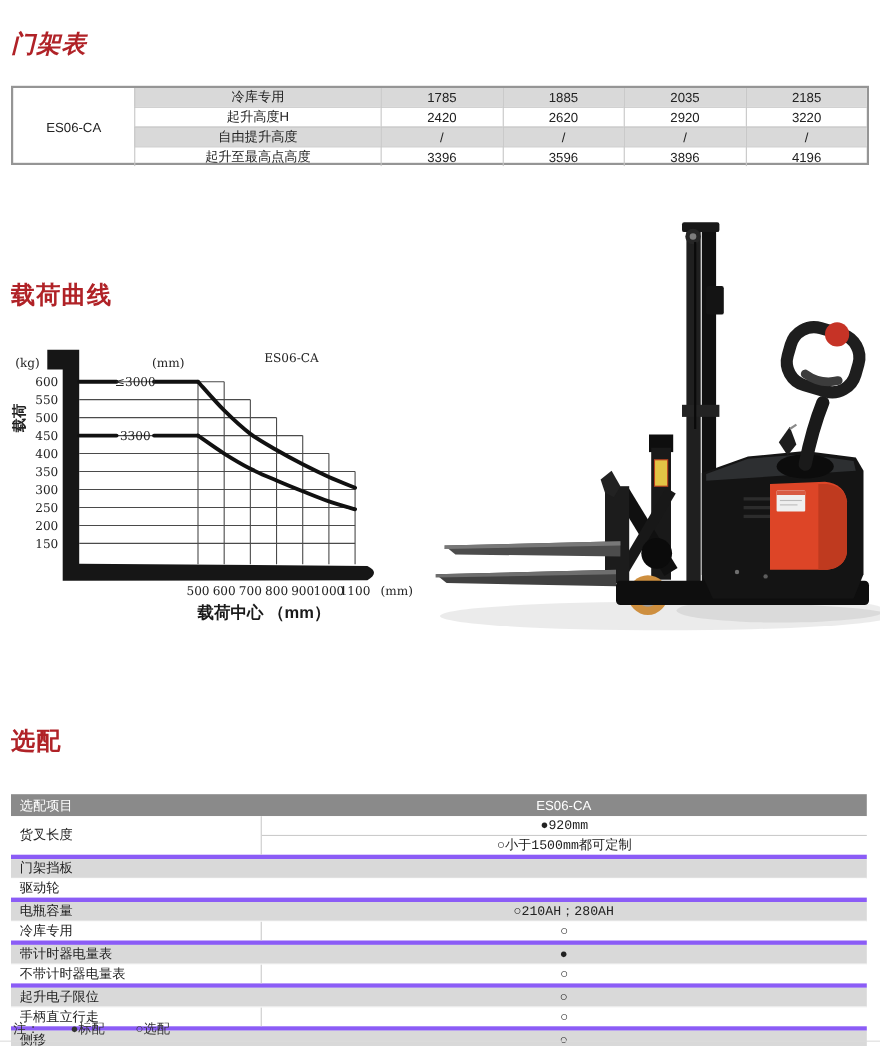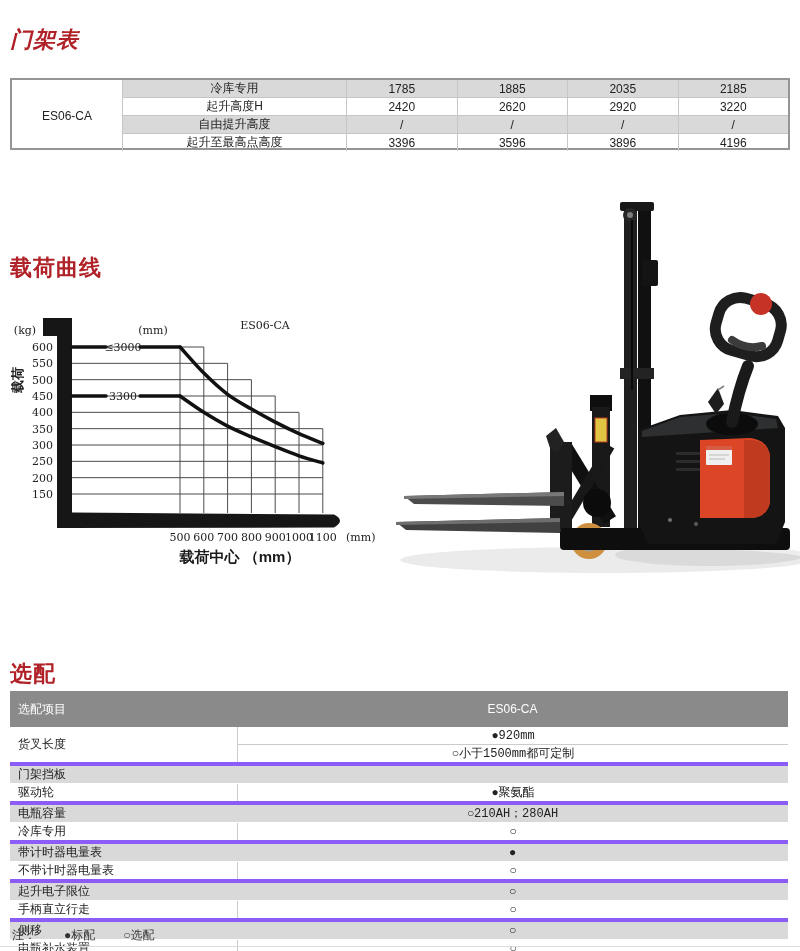--- a/index.html
+++ b/index.html
@@ -25,21 +25,21 @@
   .mcell.r0{border-top:none;}
   .mcell.c0{border-left:none;}
   .mcell.g{background:#d9d9d9;}
   .mmodel{grid-row:1/5;grid-column:1;display:flex;align-items:center;justify-content:center;}
   
   #load-chart-svg{position:absolute;left:0;top:250px;}
   
   #forklift-svg{position:absolute;left:380px;top:190px;}
   
   .otable{position:absolute;left:10px;top:691px;width:778px;font-size:12px;}
-  .ohead{display:grid;grid-template-columns:227px 1fr;background:#8a8a8a;color:#fff;height:36px;}
+  .ohead{display:grid;grid-template-columns:227px 1fr;background:#8a8a8a;color:#fff;height:20px;margin-top:31px;}
   .ohead .hl{padding-left:8px;display:flex;align-items:center;}
   .ohead .hr{display:flex;align-items:center;justify-content:center;}
   .orow{display:grid;grid-template-columns:227px 1fr;background:#fff;border-bottom:4px solid #8b5cf6;}
   .obody .orow:nth-child(even){background:#d9d9d9;border-bottom:1px solid #fff;}
   .olabel{padding-left:8px;display:flex;align-items:center;min-height:17px;}
   .ovals{display:flex;flex-direction:column;font-family:Liberation Mono, monospace;}
   .obody .orow:nth-child(odd) .ovals{border-left:1px solid #cbcbcb;}
   .oval{flex:1;display:flex;align-items:center;justify-content:center;min-height:17px;}
   .oval.sub{border-bottom:1px solid #cbcbcb;}
   .note{position:absolute;left:12px;top:927px;font-size:12px;display:flex;gap:28px;color:#333;}
@@ -228,23 +228,20 @@
       <div class="ovals">
         <div class="oval sub">●920mm</div>
         <div class="oval">○小于1500mm都可定制</div>
       </div>
     </div>
     <div class="orow">
       <div class="olabel">门架挡板</div>
     </div>
     <div class="orow">
       <div class="olabel">驱动轮</div>
-      <div class="ovals">
-          <div class="oval">●聚氨酯</div>
-        </div>
     </div>
     <div class="orow">
       <div class="olabel">电瓶容量</div>
       <div class="ovals">
           <div class="oval">○210AH；280AH</div>
         </div>
     </div>
     <div class="orow">
       <div class="olabel">冷库专用</div>
       <div class="ovals">

